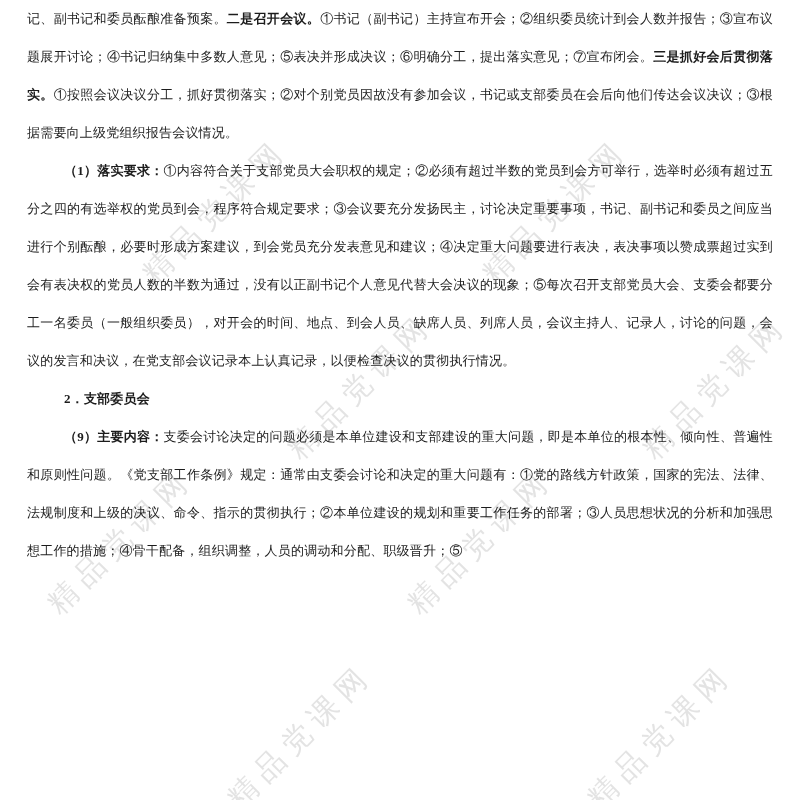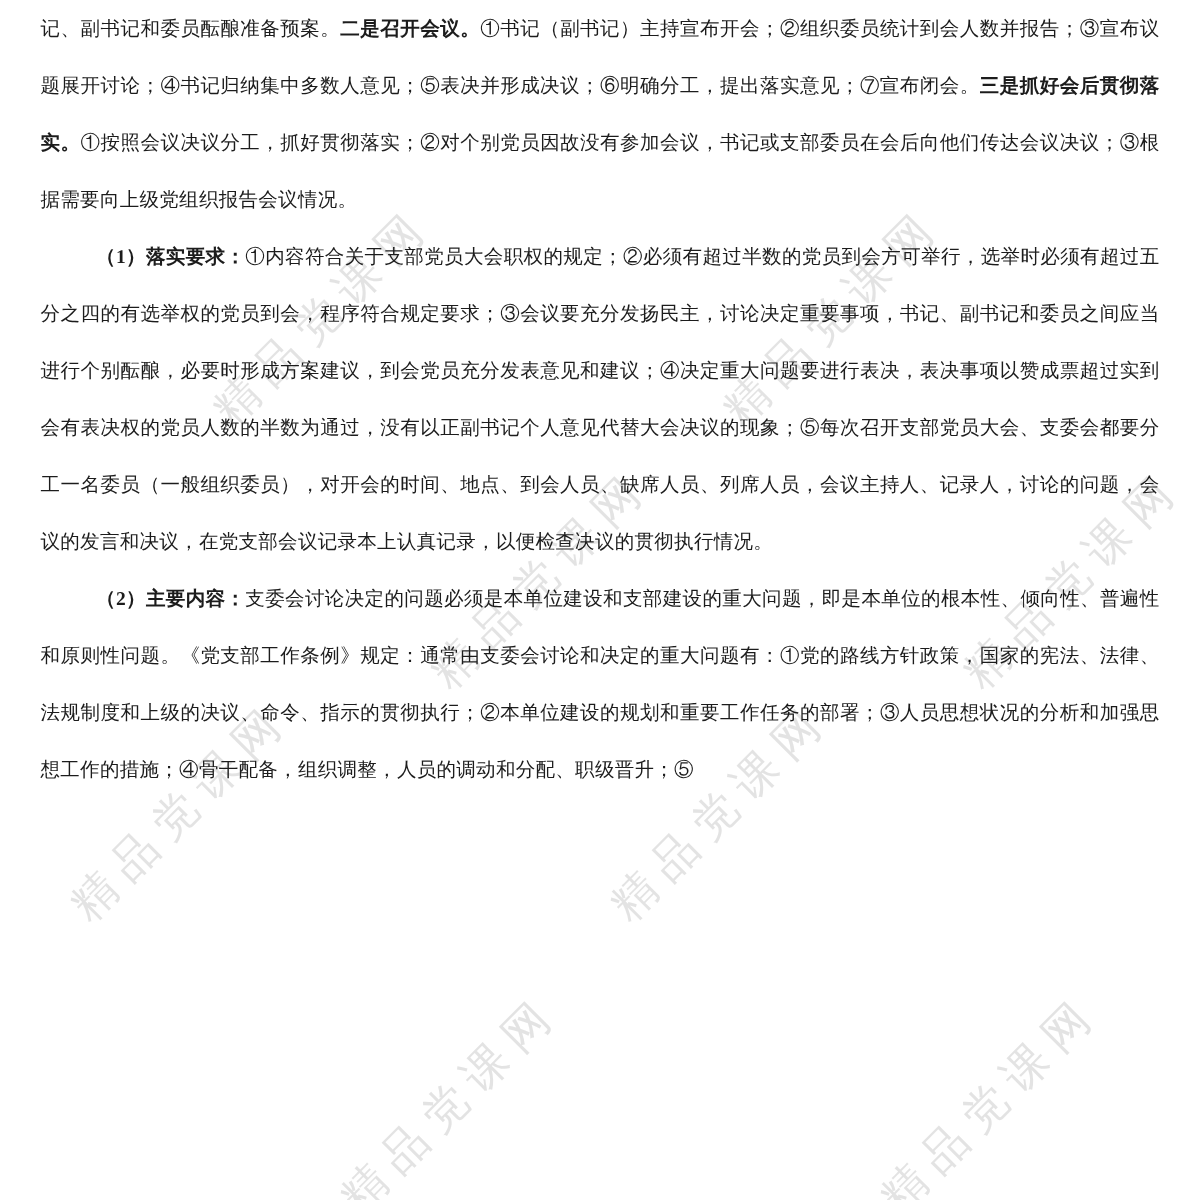--- a/index.html
+++ b/index.html
@@ -78,18 +78,19 @@
     <span>精品党课网</span>
     <span>精品党课网</span>
   </div>
 
   <div class="content">
 
     <p class="para no-indent"><span>记、副书记和委员酝酿准备预案。</span><span class="b">二是召开会议。</span><span>①书记（副书记）主持宣布开会；②组织委员统计到会人数并报告；③宣布议题展开讨论；④书记归纳集中多数人意见；⑤表决并形成决议；⑥明确分工，提出落实意见；⑦宣布闭会。</span><span class="b">三是抓好会后贯彻落实。</span><span>①按照会议决议分工，抓好贯彻落实；②对个别党员因故没有参加会议，书记或支部委员在会后向他们传达会议决议；③根据需要向上级党组织报告会议情况。</span></p>
 
     <p class="para"><span class="b">（1）落实要求：</span><span>①内容符合关于支部党员大会职权的规定；②必须有超过半数的党员到会方可举行，选举时必须有超过五分之四的有选举权的党员到会，程序符合规定要求；③会议要充分发扬民主，讨论决定重要事项，书记、副书记和委员之间应当进行个别酝酿，必要时形成方案建议，到会党员充分发表意见和建议；④决定重大问题要进行表决，表决事项以赞成票超过实到会有表决权的党员人数的半数为通过，没有以正副书记个人意见代替大会决议的现象；⑤每次召开支部党员大会、支委会都要分工一名委员（一般组织委员），对开会的时间、地点、到会人员、缺席人员、列席人员，会议主持人、记录人，讨论的问题，会议的发言和决议，在党支部会议记录本上认真记录，以便检查决议的贯彻执行情况。</span></p>
 
+    <p class="para"><span class="b">2．支部委员会</span></p>
 
 
-    <p class="para"><span class="b">（2）主要内容：</span><span>支委会讨论决定的问题必须是本单位建设和支部建设的重大问题，即是本单位的根本性、倾向性、普遍性和原则性问题。《党支部工作条例》规定：通常由支委会讨论和决定的重大问题有：①党的路线方针政策，国家的宪法、法律、法规制度和上级的决议、命令、指示的贯彻执行；②本单位建设的规划和重要工作任务的部署；③人员思想状况的分析和加强思想工作的措施；④骨干配备，组织调整，人员的调动和分配、职级晋升；⑤</span></p>
+    <p class="para"><span class="b">（9）主要内容：</span><span>支委会讨论决定的问题必须是本单位建设和支部建设的重大问题，即是本单位的根本性、倾向性、普遍性和原则性问题。《党支部工作条例》规定：通常由支委会讨论和决定的重大问题有：①党的路线方针政策，国家的宪法、法律、法规制度和上级的决议、命令、指示的贯彻执行；②本单位建设的规划和重要工作任务的部署；③人员思想状况的分析和加强思想工作的措施；④骨干配备，组织调整，人员的调动和分配、职级晋升；⑤</span></p>
 
   </div>
 </div>
 
 </body></html>

